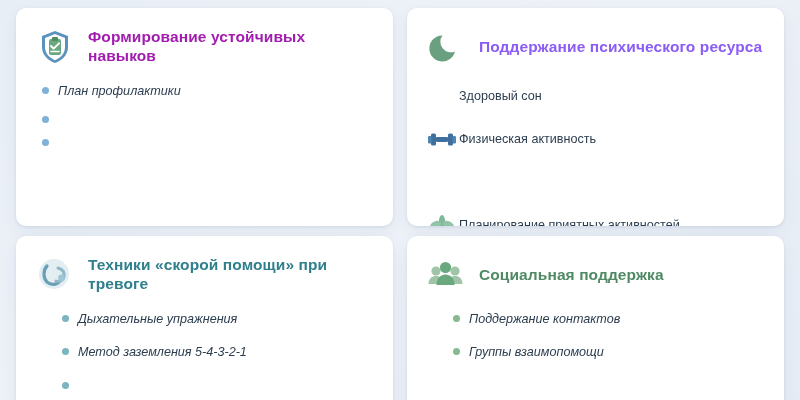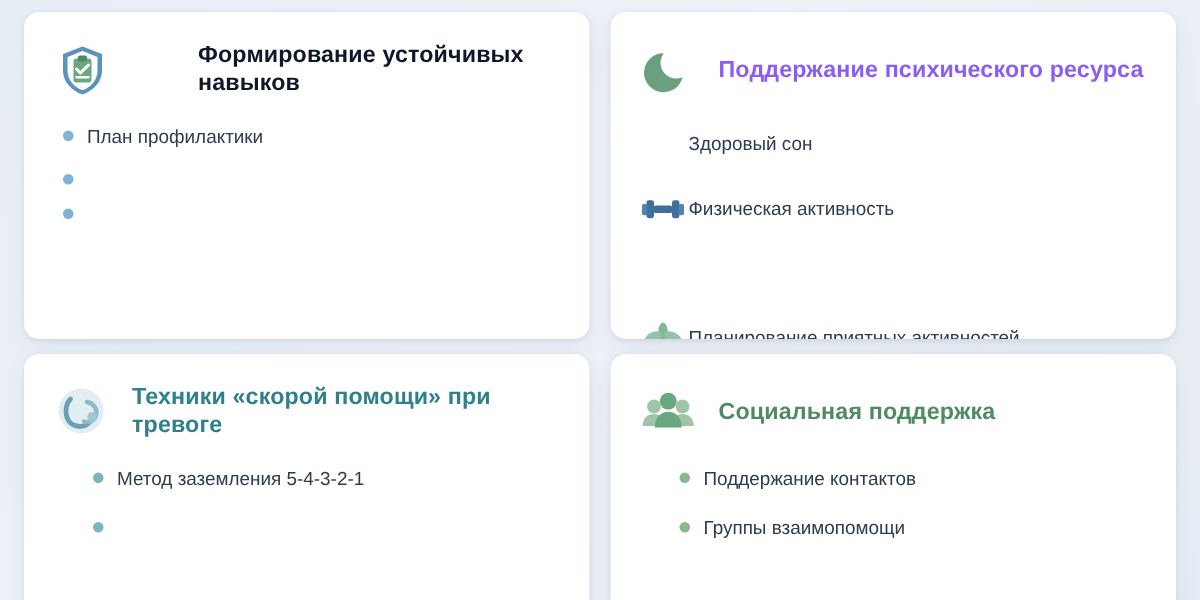--- a/index.html
+++ b/index.html
@@ -47,38 +47,39 @@
     display: flex;
     align-items: center;
     justify-content: center;
   }
   .card-title {
     font-size: 15.5px;
     font-weight: bold;
     letter-spacing: 0.1px;
     line-height: 1.2;
   }
-  .t-blue   { color: #0f172a; margin-left: 44px; }
+  .t-blue   { color: #a21caf; }
   .t-teal   { color: #8b5cf6; }
   .t-tealdk { color: #2f7f8c; }
   .t-green  { color: #4f8a63; }
 
   .items {
     list-style: none;
     margin: 0;
     padding: 0 0 0 8px;
   }
   .item {
     display: flex;
     align-items: flex-start;
     gap: 9px;
     font-size: 12.6px;
     line-height: 1.45;
     color: #2b3d4f;
     margin-bottom: 11px;
+    font-style: italic;
   }
   .card.compact .item { margin-bottom: 15px; }
   .bullet {
     width: 7px;
     height: 7px;
     border-radius: 50%;
     flex: 0 0 7px;
     margin-top: 5px;
   }
   .b-blue  { background: #7fb2d8; }
@@ -193,20 +194,24 @@
           <path d="M13 12 C9 16 9 24 13 28 C17 31.5 23 31 26 27" stroke="#6a9fb5" stroke-width="3.2" fill="none" stroke-linecap="round"></path>
           <path d="M24 14 C29 15 31 19 30 23 C29 26.5 25 28.5 22 27" stroke="#8fb7c8" stroke-width="3" fill="none" stroke-linecap="round"></path>
           <circle cx="27.5" cy="24" r="3.4" fill="#9fc6d4"></circle>
         </svg>
       </div>
       <div class="card-title t-tealdk">Техники «скорой помощи» при тревоге</div>
     </div>
     <ul class="items indent">
       <li class="item">
         <span class="bullet b-teal"></span>
+        <span class="item-text">Дыхательные упражнения</span>
+      </li>
+      <li class="item">
+        <span class="bullet b-teal"></span>
         <span class="item-text">Метод заземления 5-4-3-2-1</span>
       </li>
       <li class="item">
         <span class="bullet b-teal"></span>
       </li>
     </ul>
   </div>
 
   <div class="card compact">
     <div class="card-head">

